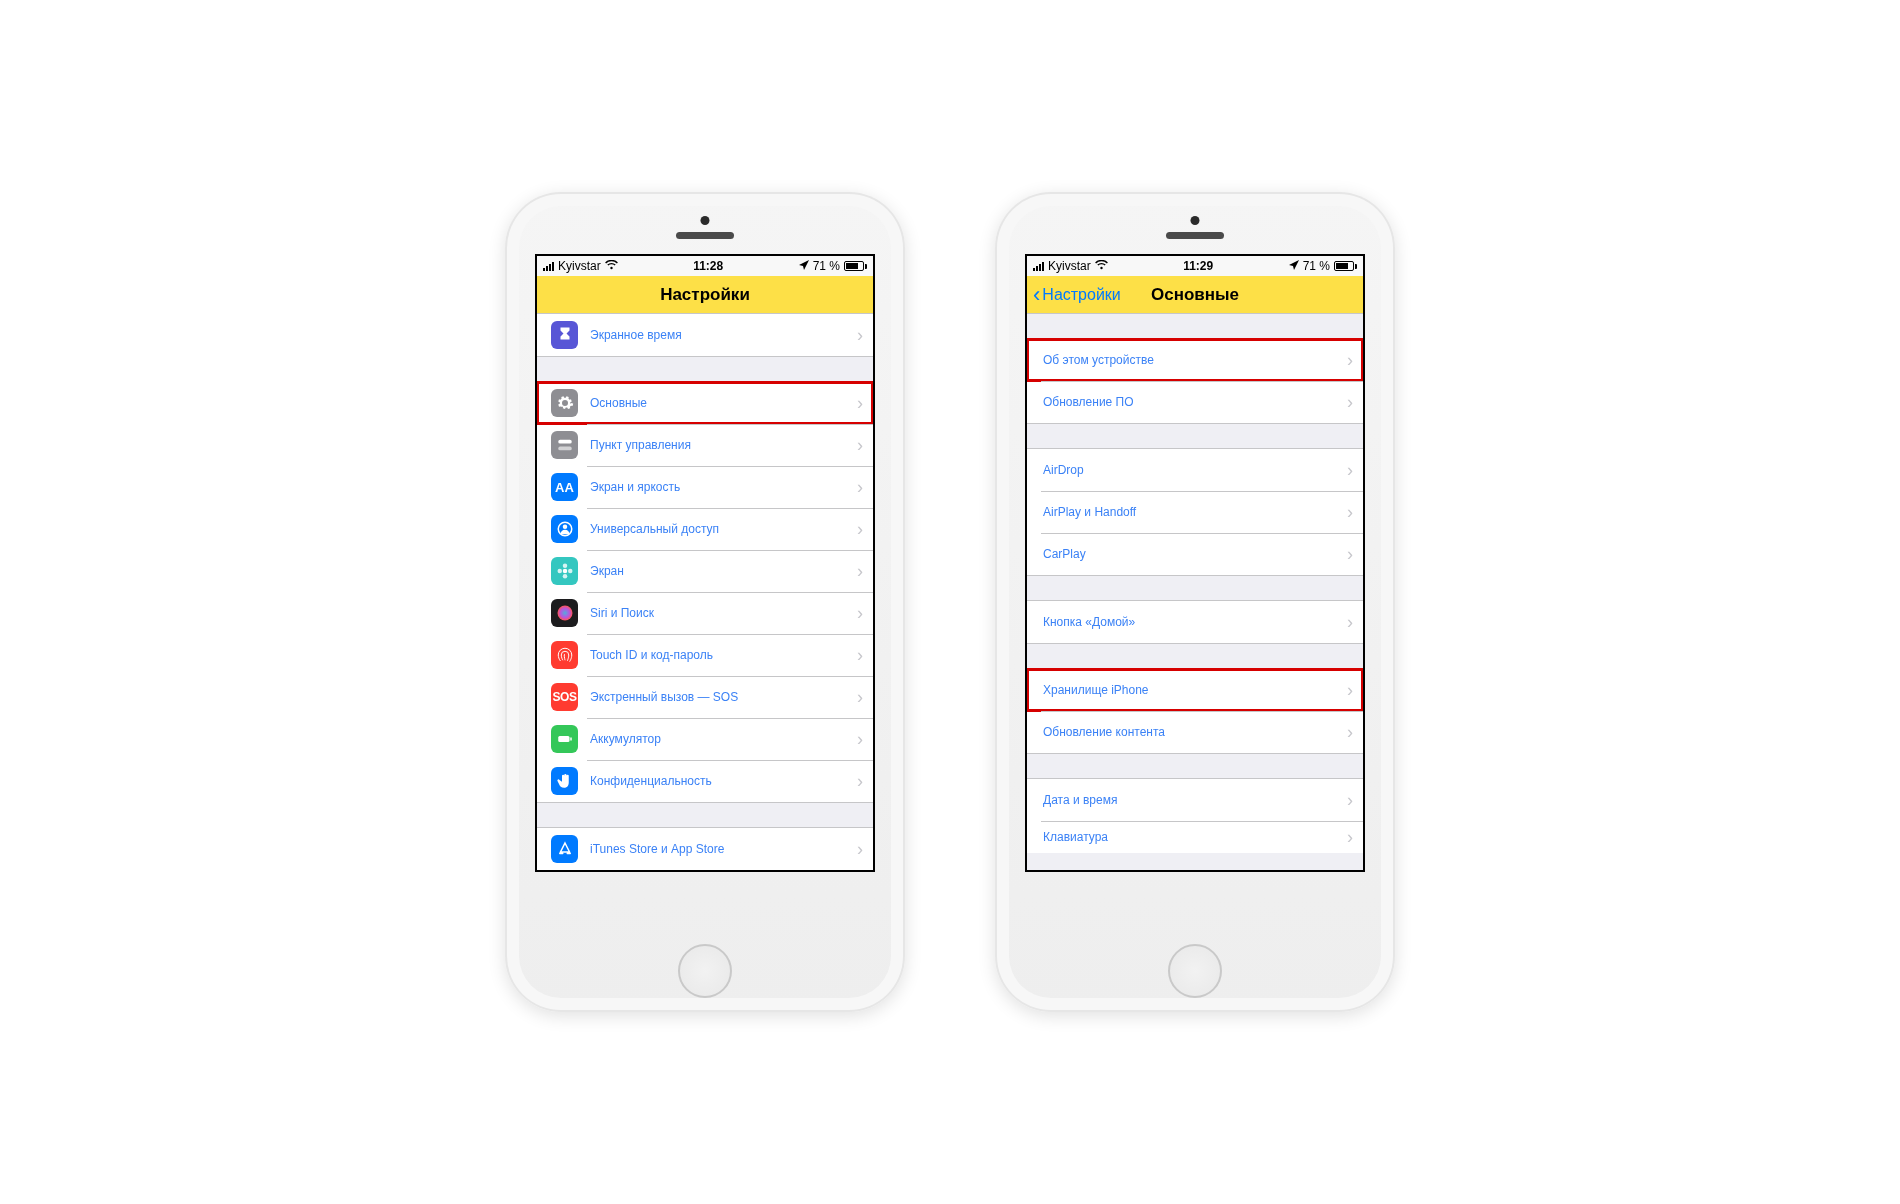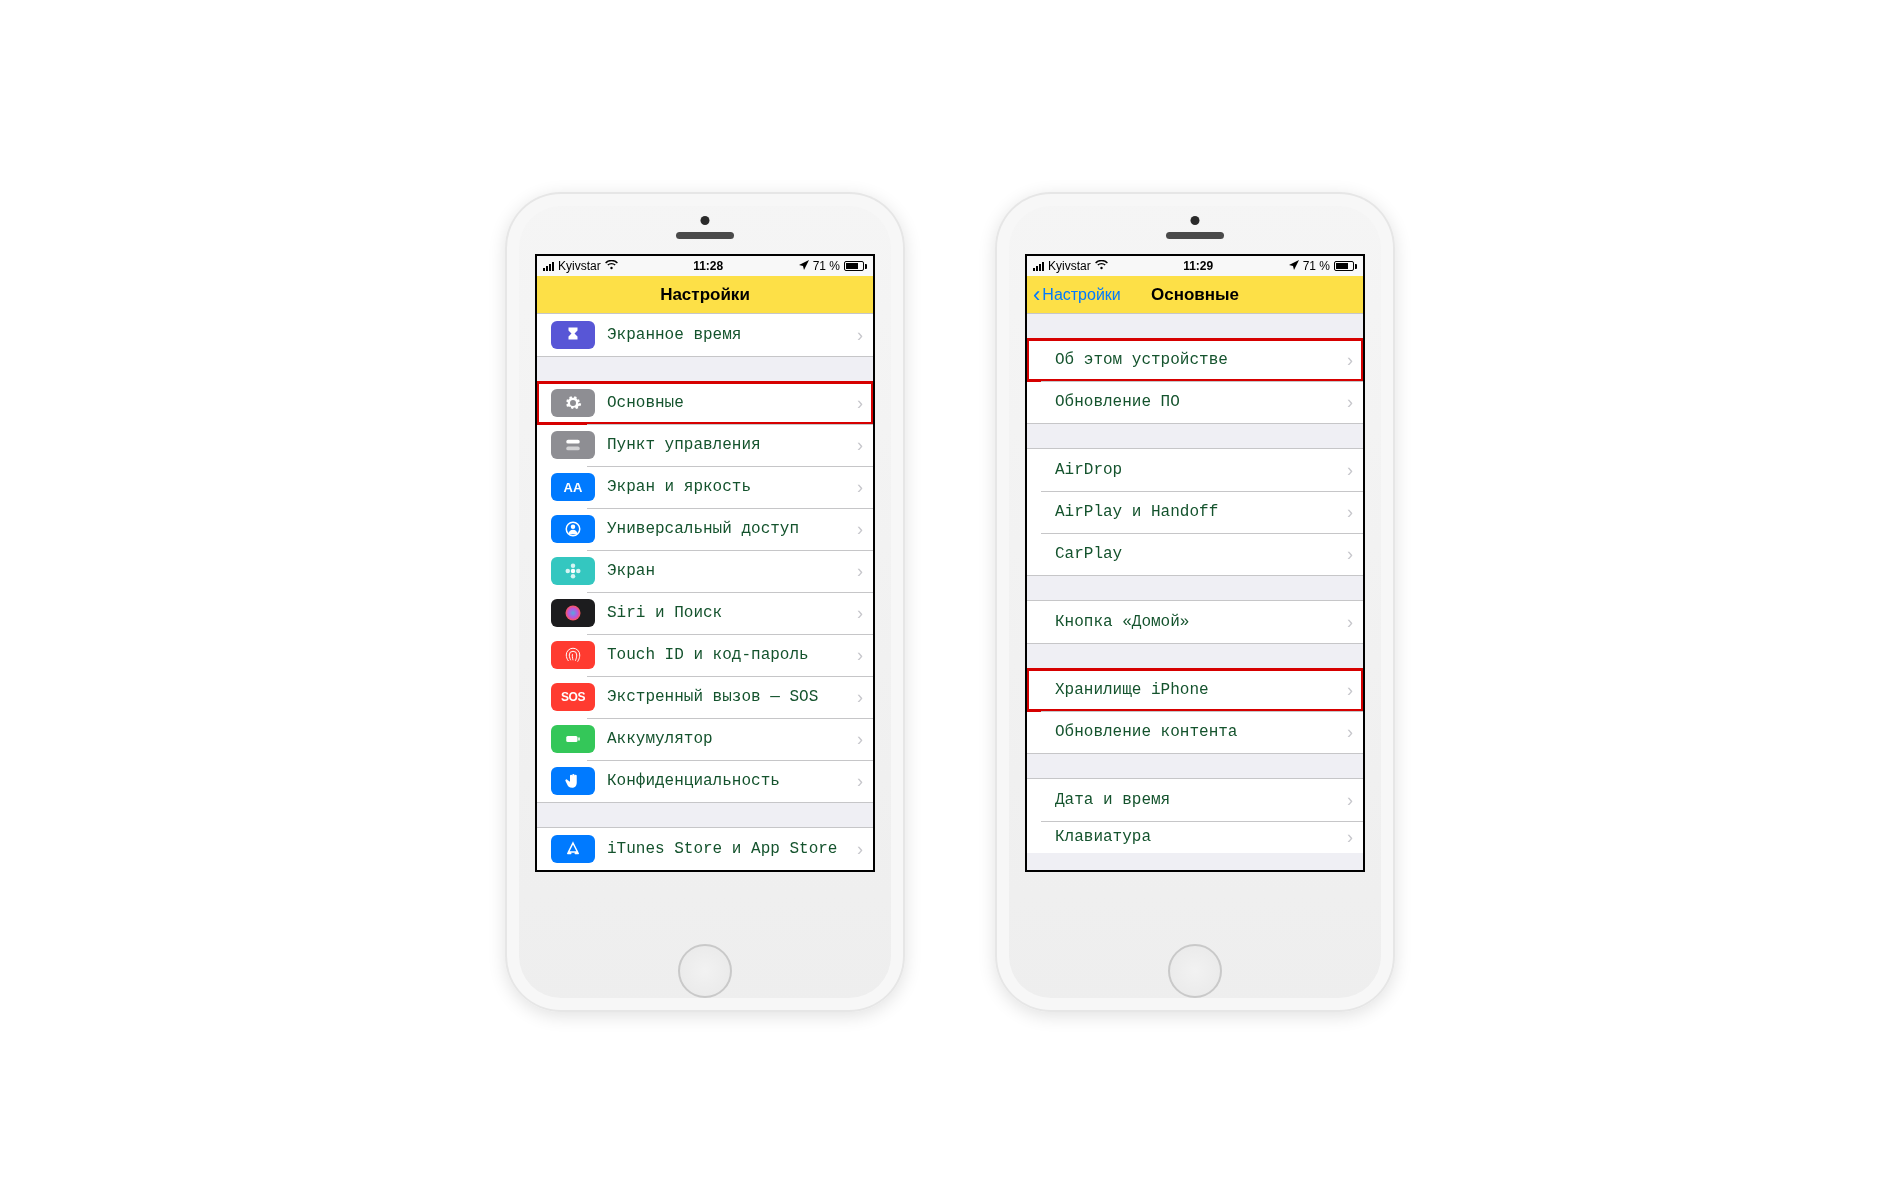--- a/index.html
+++ b/index.html
@@ -121,31 +121,31 @@
   .group.first-partial { margin-top:0; border-top:none; }
   .group .row {
     display:flex; align-items:center; height:42px;
     padding-left:14px; position:relative;
   }
   .group .row + .row::before {
     content:""; position:absolute; left:50px; right:0; top:0; height:1px; background:#c6c6c8;
   }
   .group.noicon .row + .row::before { left:14px; }
   .row .icon {
-    width:44px; height:28px; border-radius:6px; margin-right:12px;
+    width:27px; height:28px; border-radius:6px; margin-right:12px;
     display:flex; align-items:center; justify-content:center;
     color:#fff; flex-shrink:0;
   }
-  .row .label { flex:1; font-size:16px; color:#14532d; white-space:nowrap; overflow:hidden; text-overflow:ellipsis;font-family:Liberation Mono, monospace; }
+  .row .label { flex:1; font-size:12px; color:#3b82f6; white-space:nowrap; overflow:hidden; text-overflow:ellipsis; }
   .row .chev {
     color:#c7c7cc; font-size:18px; padding-right:10px; font-weight:300;
   }
   .highlight { outline: 3px solid #d60000; outline-offset:-2px; }
   
-  .group.noicon .row { padding-left:28px;gap:45px; }
+  .group.noicon .row { padding-left:16px;gap:45px; }
 
   .partial-bottom { border-bottom:none !important; }
   .row.cut { height:32px; overflow:hidden; }
 </style>
 </head>
 <body>
 
 <div class="phone">
   <div class="camera"></div>
   <div class="speaker"></div>

